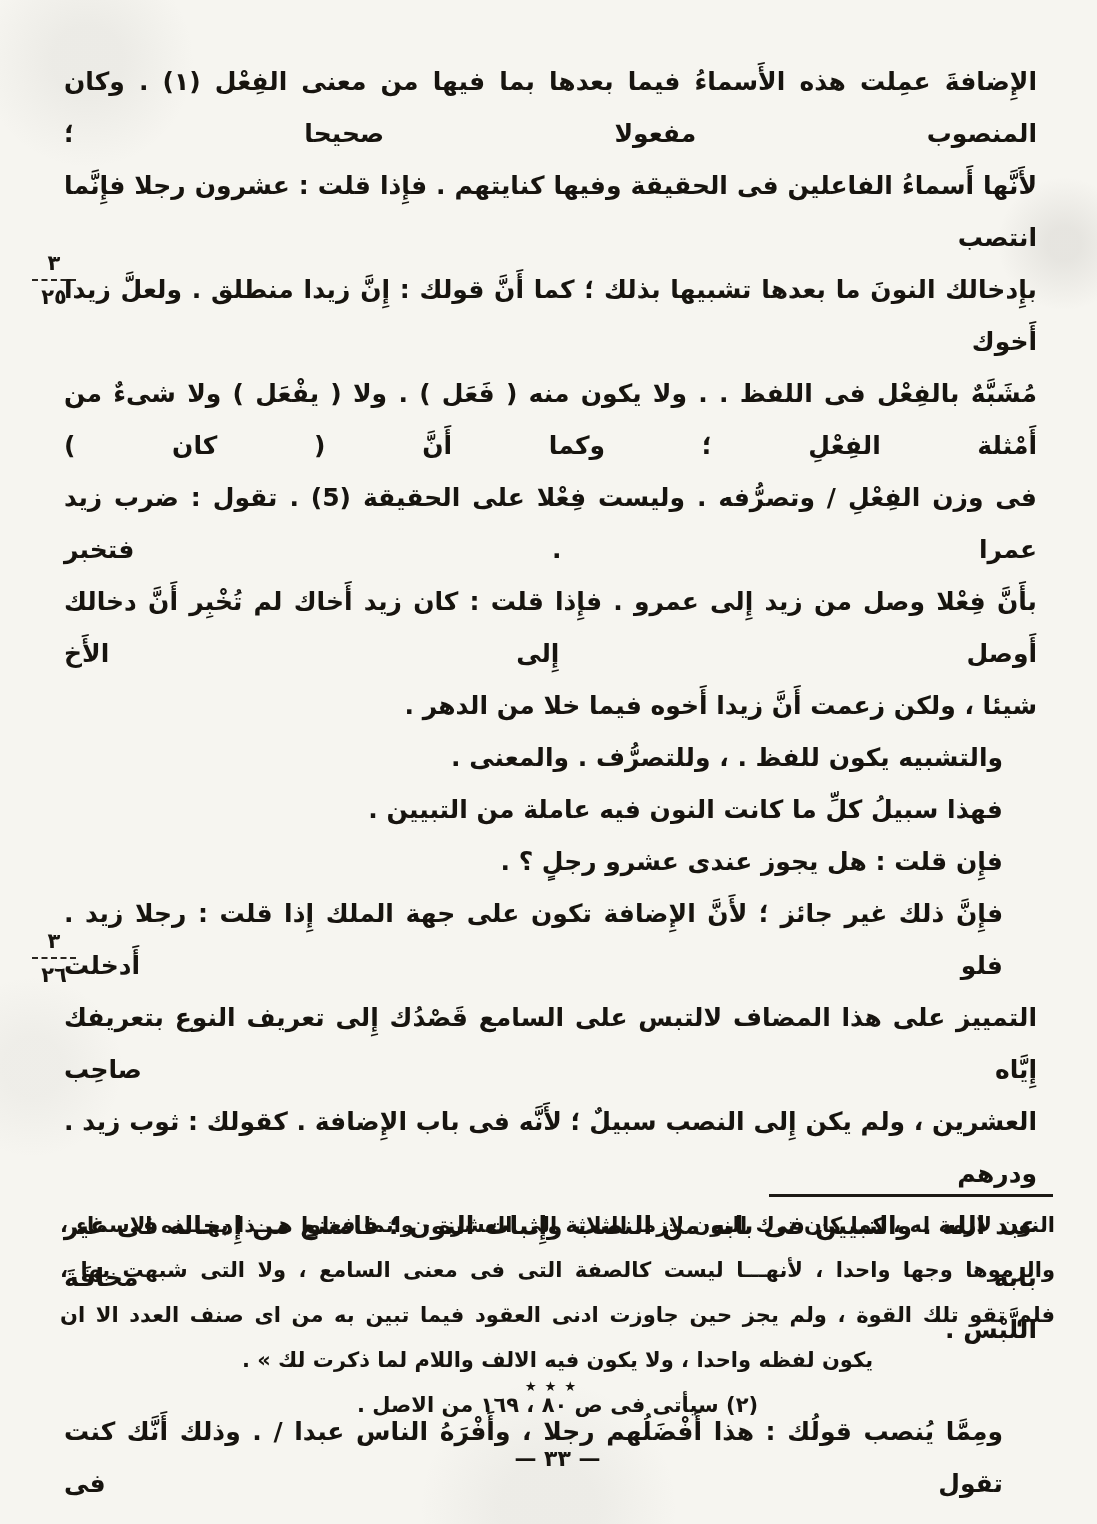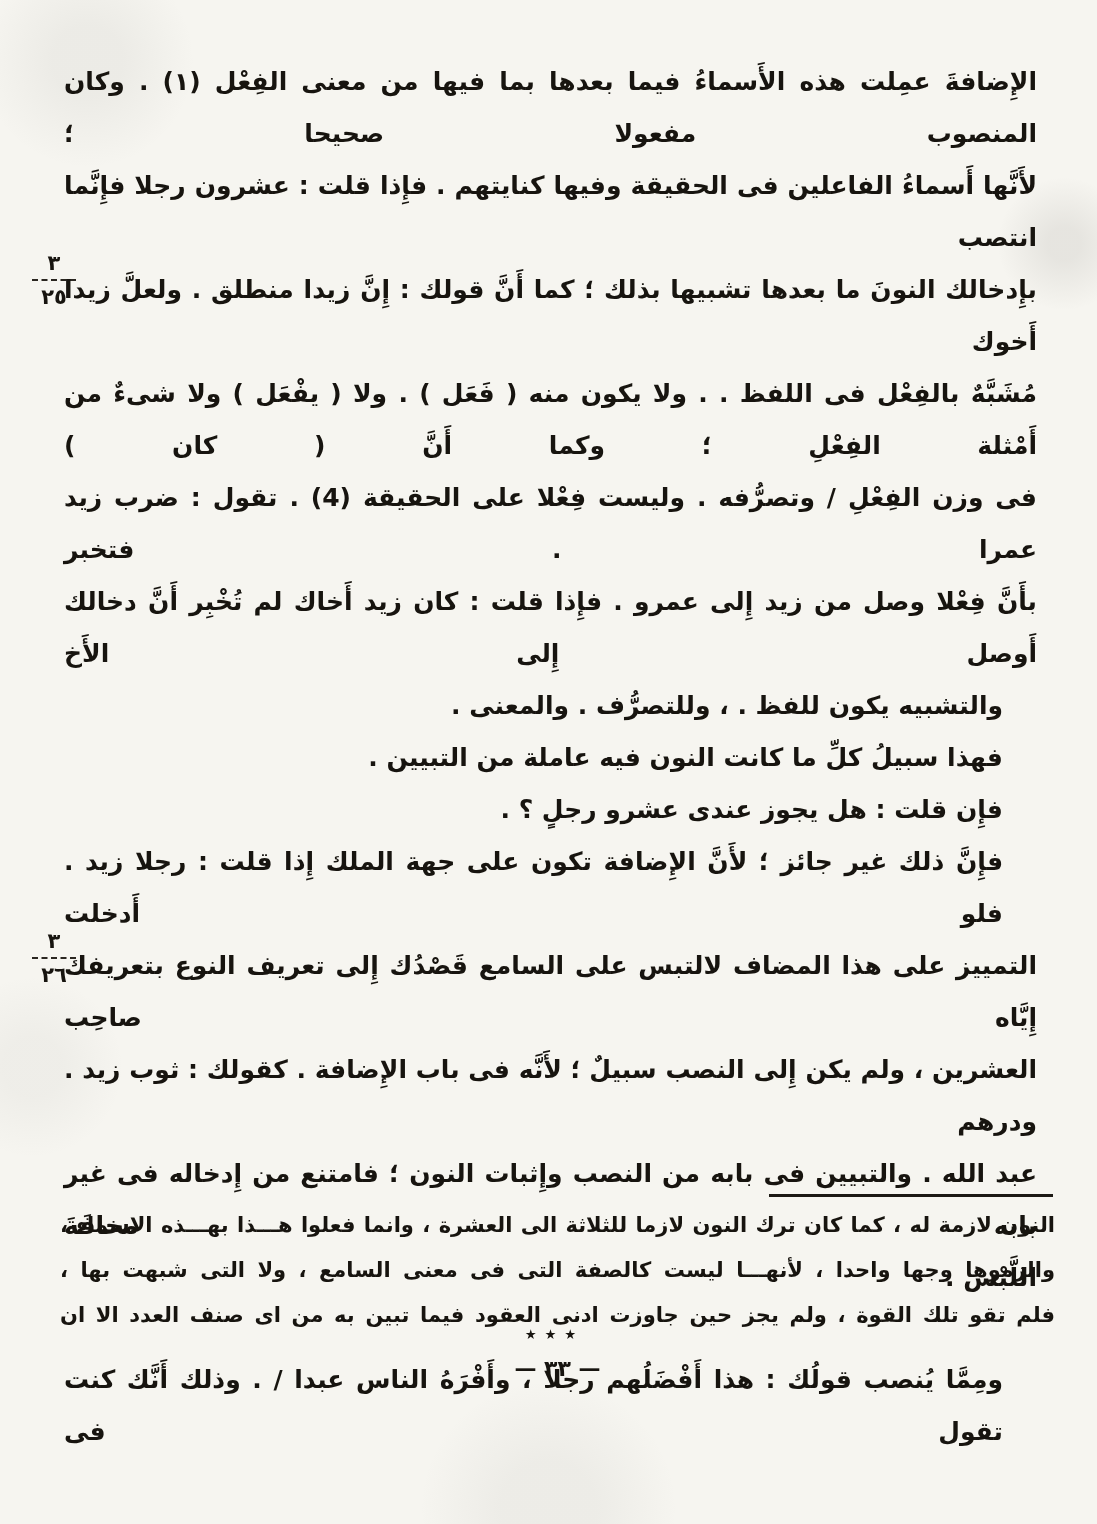--- a/index.html
+++ b/index.html
@@ -74,36 +74,39 @@
     <div>٣</div>
     <div class="rule"></div>
     <div>٢٦</div>
   </div>
 
   <div class="body-text">
     <div class="tline">الإِضافةَ عمِلت هذه الأَسماءُ فيما بعدها بما فيها من معنى الفِعْل (١) . وكان المنصوب مفعولا صحيحا ؛</div>
     <div class="tline">لأَنَّها أَسماءُ الفاعلين فى الحقيقة وفيها كنايتهم . فإِذا قلت : عشرون رجلا فإِنَّما انتصب</div>
     <div class="tline">بإِدخالك النونَ ما بعدها تشبيها بذلك ؛ كما أَنَّ قولك : إِنَّ زيدا منطلق . ولعلَّ زيدا أَخوك</div>
     <div class="tline">مُشَبَّهٌ بالفِعْل فى اللفظ . . ولا يكون منه ( فَعَل ) . ولا ( يفْعَل ) ولا شىءٌ من أَمْثلة الفِعْلِ ؛ وكما أَنَّ ( كان )</div>
-    <div class="tline">فى وزن الفِعْلِ / وتصرُّفه . وليست فِعْلا على الحقيقة (4) . تقول : ضرب زيد عمرا . فتخبر</div>
+    <div class="tline">فى وزن الفِعْلِ / وتصرُّفه . وليست فِعْلا على الحقيقة (5) . تقول : ضرب زيد عمرا . فتخبر</div>
     <div class="tline">بأَنَّ فِعْلا وصل من زيد إِلى عمرو . فإِذا قلت : كان زيد أَخاك لم تُخْبِر أَنَّ دخالك أَوصل إِلى الأَخ</div>
+    <div class="tline end">شيئا ، ولكن زعمت أَنَّ زيدا أَخوه فيما خلا من الدهر .</div>
     <div class="tline end ind">والتشبيه يكون للفظ . ، وللتصرُّف . والمعنى .</div>
     <div class="tline end ind">فهذا سبيلُ كلِّ ما كانت النون فيه عاملة من التبيين .</div>
     <div class="tline end ind">فإِن قلت : هل يجوز عندى عشرو رجلٍ ؟ .</div>
     <div class="tline ind">فإِنَّ ذلك غير جائز ؛ لأَنَّ الإِضافة تكون على جهة الملك إِذا قلت : رجلا زيد . فلو أَدخلت</div>
     <div class="tline">التمييز على هذا المضاف لالتبس على السامع قَصْدُك إِلى تعريف النوع بتعريفك إِيَّاه صاحِب</div>
     <div class="tline">العشرين ، ولم يكن إِلى النصب سبيلٌ ؛ لأَنَّه فى باب الإِضافة . كقولك : ثوب زيد . ودرهم</div>
     <div class="tline">عبد الله . والتبيين فى بابه من النصب وإِثبات النون ؛ فامتنع من إِدخاله فى غير بابه مخافَةَ</div>
     <div class="tline end">اللَّبْس .</div>
     <div class="sep-row">٭ ٭ ٭</div>
     <div class="tline ind">ومِمَّا يُنصب قولُك : هذا أَفْضَلُهم رجلا ، وأَفْرَهُ الناس عبدا / . وذلك أَنَّك كنت تقول فى</div>
 
   </div>
 
   <div class="footnotes">
     <div class="fn-rule"></div>
     <div class="fn-line">النون لازمة له ، كما كان ترك النون لازما للثلاثة الى العشرة ، وانما فعلوا هـــذا بهـــذه الاسماء ،</div>
     <div class="fn-line">والزموها وجها واحدا ، لأنهـــا ليست كالصفة التى فى معنى السامع ، ولا التى شبهت بها ،</div>
     <div class="fn-line">فلم تقو تلك القوة ، ولم يجز حين جاوزت ادنى العقود فيما تبين به من اى صنف العدد الا ان</div>
+    <div class="fn-line center">يكون لفظه واحدا ، ولا يكون فيه الالف واللام لما ذكرت لك » .</div>
+    <div class="fn-line center">(٢) سيأتى فى ص ٨٠ ، ١٦٩ من الاصل .</div>
     <div class="page-number">— ٣٣ —</div>
   </div>
 
 </div>
 
 </body></html>

